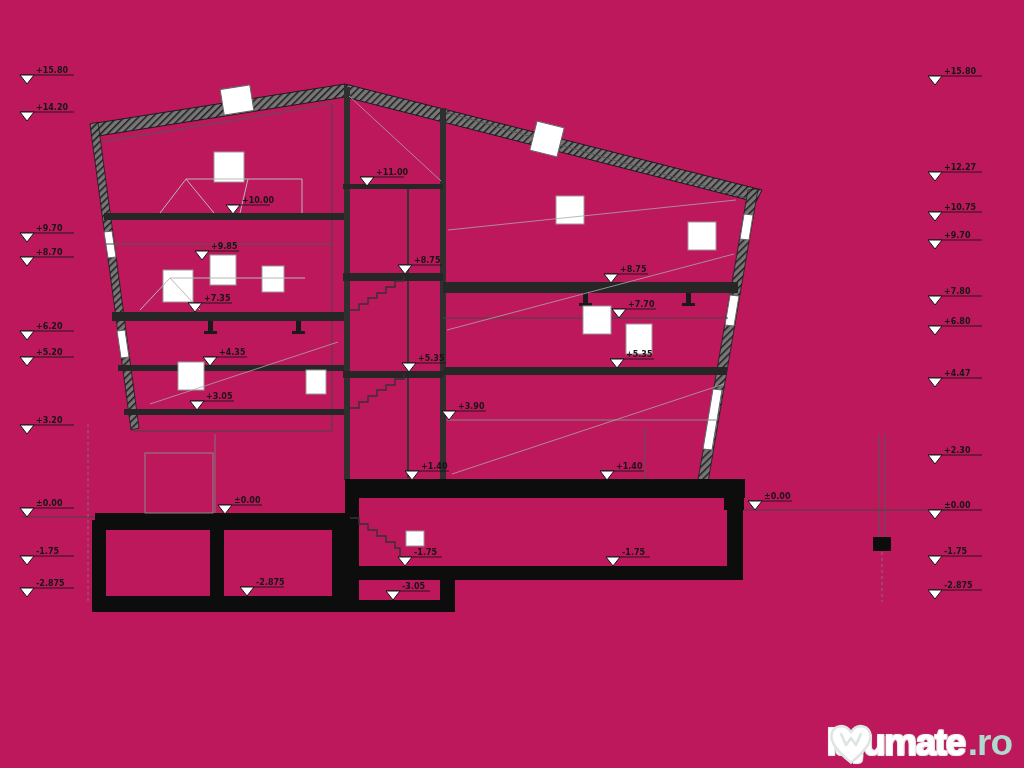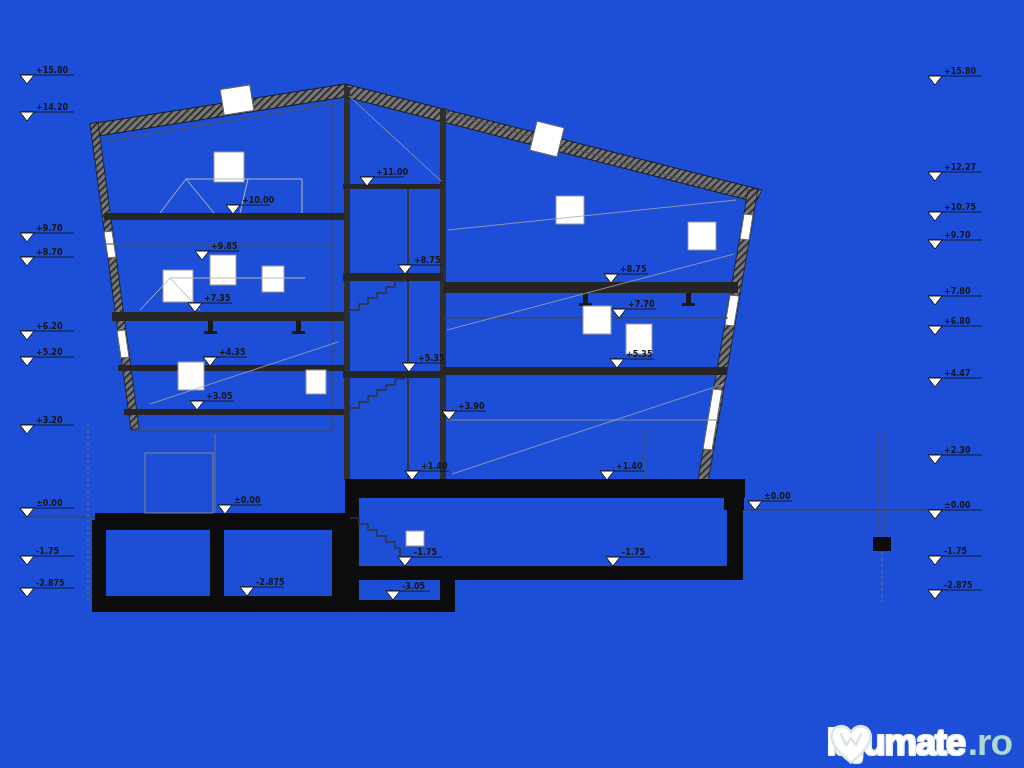--- a/index.html
+++ b/index.html
@@ -1,16 +1,16 @@
 <!DOCTYPE html>
 <html><head>
 <meta charset="utf-8">
 <style>
   html,body{margin:0;padding:0;background:#fff;}
-  .canvas{position:relative;width:1024px;height:768px;background:#1d4ed8;overflow:hidden;
+  .canvas{position:relative;width:1024px;height:768px;background:#be185d;overflow:hidden;
           font-family:"Liberation Sans",sans-serif;}
   .canvas svg{position:absolute;left:0;top:0;}
   
   text.mlabel{font-family:"DejaVu Sans",sans-serif;font-size:8px;font-weight:bold;fill:#151515;}
   
   .watermark{position:absolute;right:12px;bottom:4px;display:flex;align-items:center;gap:3px;
              font-weight:bold;user-select:none;}
   .wm-text{font-size:37px;letter-spacing:-1.5px;color:#ffffff;
            text-shadow:1px 1px 0 #e3e7e5,-1px -1px 0 #eef1f0,1px -1px 0 #e9edeb,-1px 1px 0 #e9edeb,0 0 2px #e5e9e7;}
   .wm-tld{font-size:37px;letter-spacing:-1px;}

